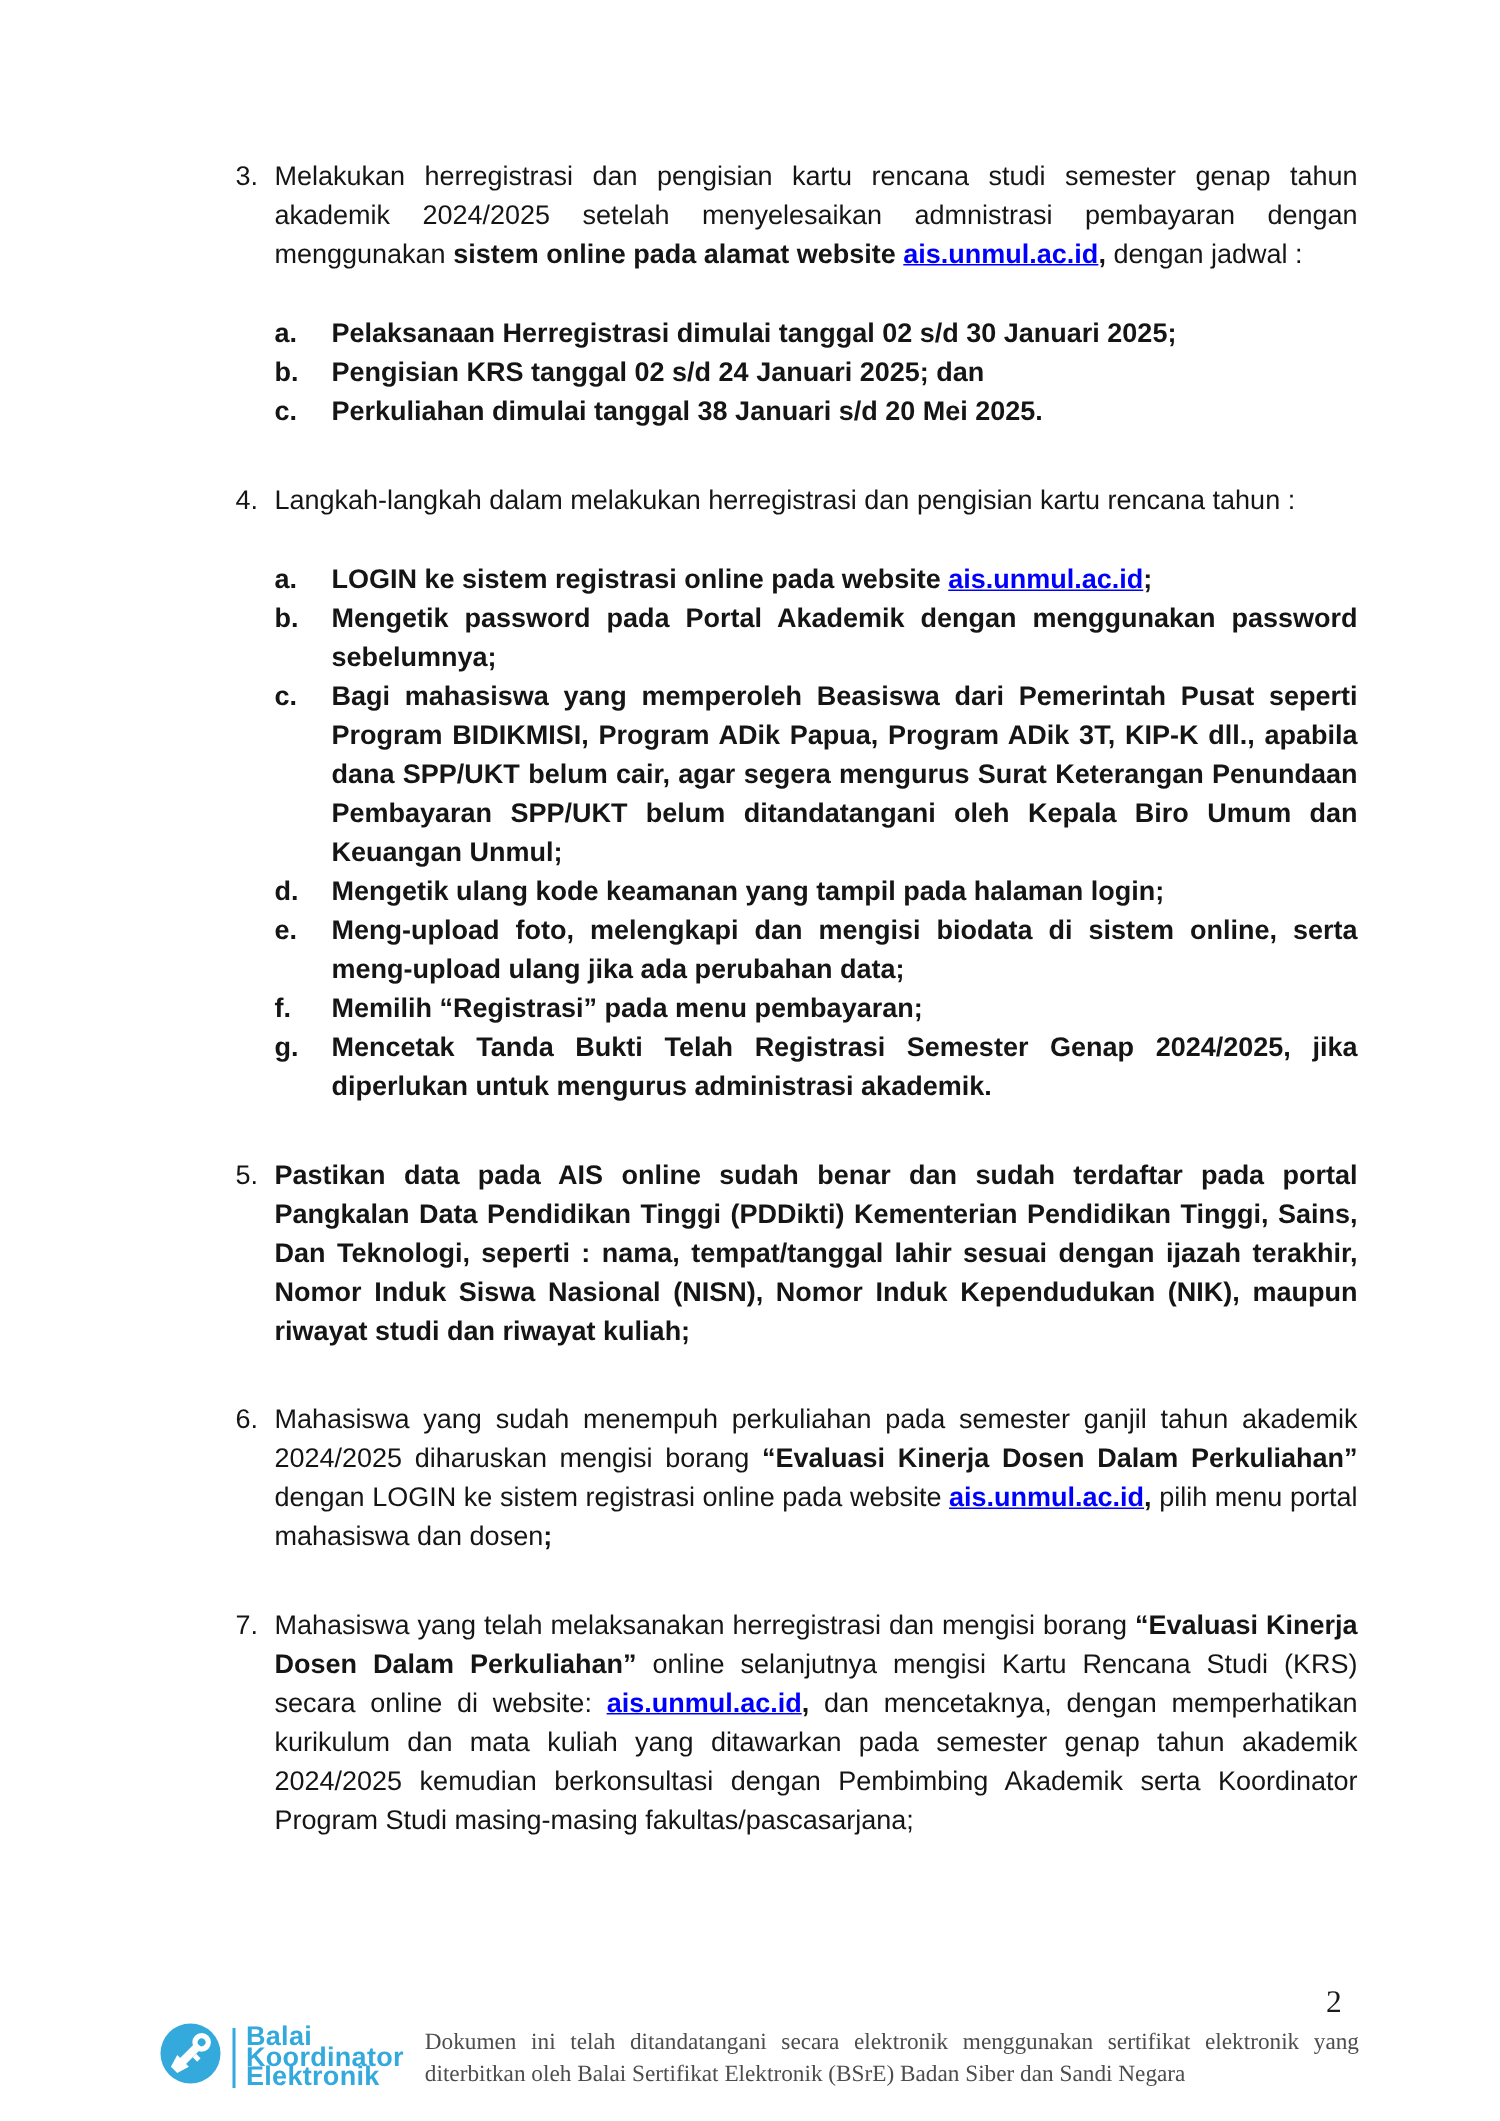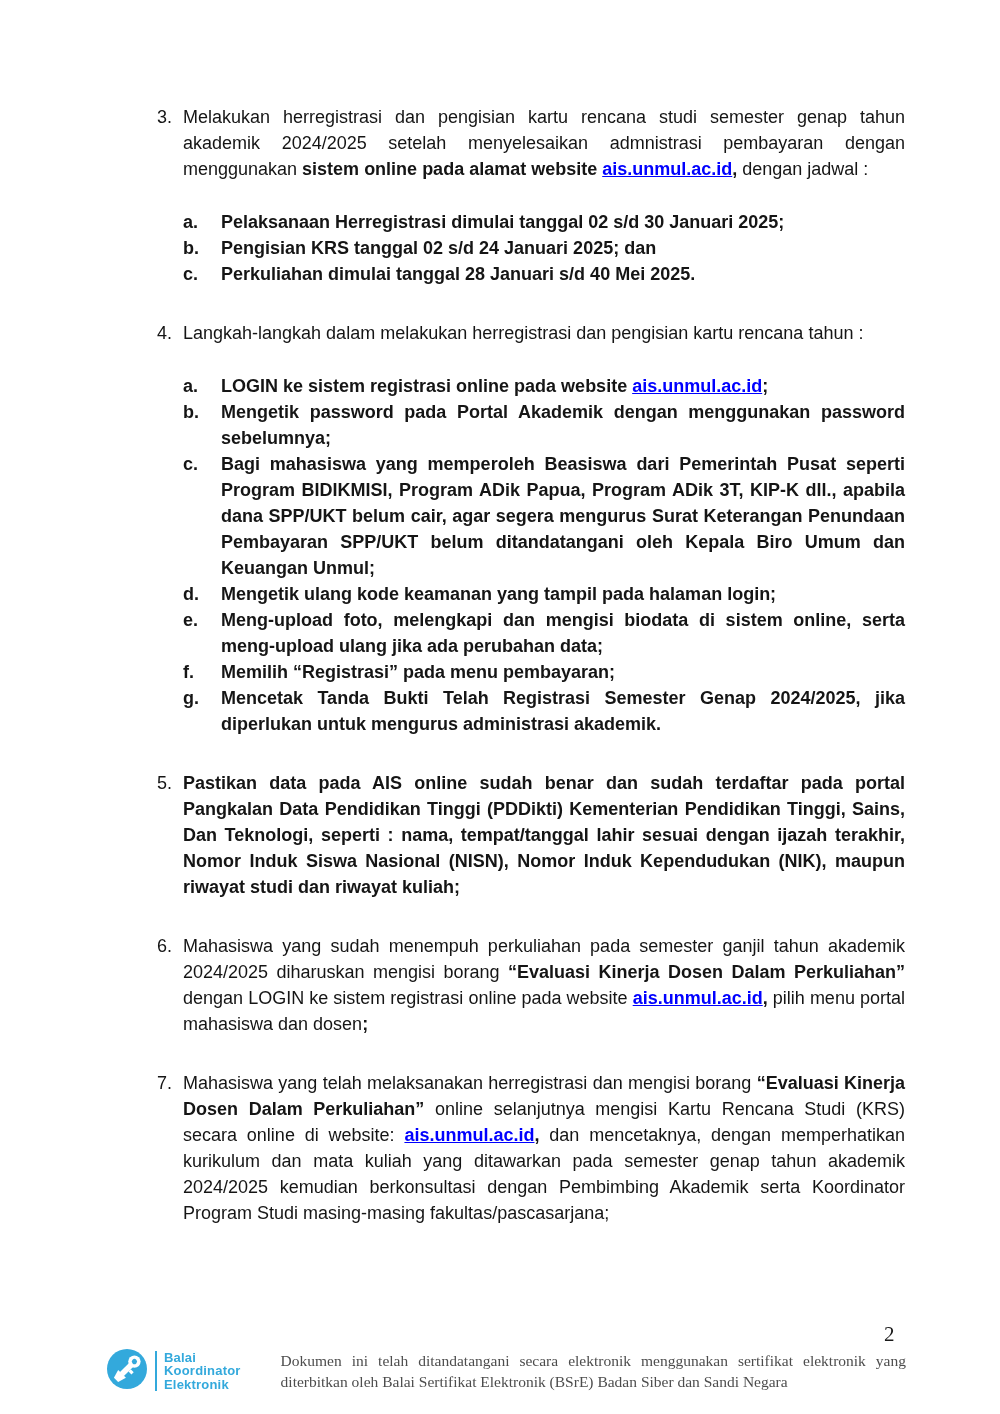--- a/index.html
+++ b/index.html
@@ -46,27 +46,27 @@
     position: absolute;
     left: 106px;
     top: 1348px;
     width: 800px;
     display: flex;
     align-items: center;
   }
   .logo { display: flex; align-items: center; flex: none; }
   .logo-sep { width: 2px; height: 40px; margin: 0 7px 0 7px; flex: none; }
   .logo-text {
-    font-size: 13px;
+    font-size: 18px;
     font-weight: bold;
     line-height: 13.5px;
     letter-spacing: 0.2px;
   }
   .footer-text {
-    margin-left: 40px;
+    margin-left: 14px;
     width: 664px;
     font-family: "Liberation Serif", serif;
     font-size: 15.5px;
     line-height: 21px;
     color: #4d4d4d;
     text-align: justify;
   }
 </style>
 </head>
 <body>
@@ -82,21 +82,21 @@
             <div class="subitem">
               <div class="letter">a.</div>
               <div class="sbody para"><span class="b">Pelaksanaan  Herregistrasi dimulai tanggal 02 s/d 30 Januari 2025;</span></div>
             </div>
             <div class="subitem">
               <div class="letter">b.</div>
               <div class="sbody para"><span class="b">Pengisian KRS tanggal 02 s/d 24 Januari 2025; dan</span></div>
             </div>
             <div class="subitem">
               <div class="letter">c.</div>
-              <div class="sbody para"><span class="b">Perkuliahan dimulai tanggal 28 Januari s/d 40 Mei 2025.</span></div>
+              <div class="sbody para"><span class="b">Perkuliahan dimulai tanggal 38 Januari s/d 20 Mei 2025.</span></div>
             </div>
           </div>
         </div>
       </div>
       <div class="item">
         <div class="num">4.</div>
         <div class="ibody">
           <p class="para"><span>Langkah-langkah dalam melakukan  herregistrasi dan  pengisian kartu  rencana tahun  :</span></p>
           <div class="sublist">
             <div class="subitem">

